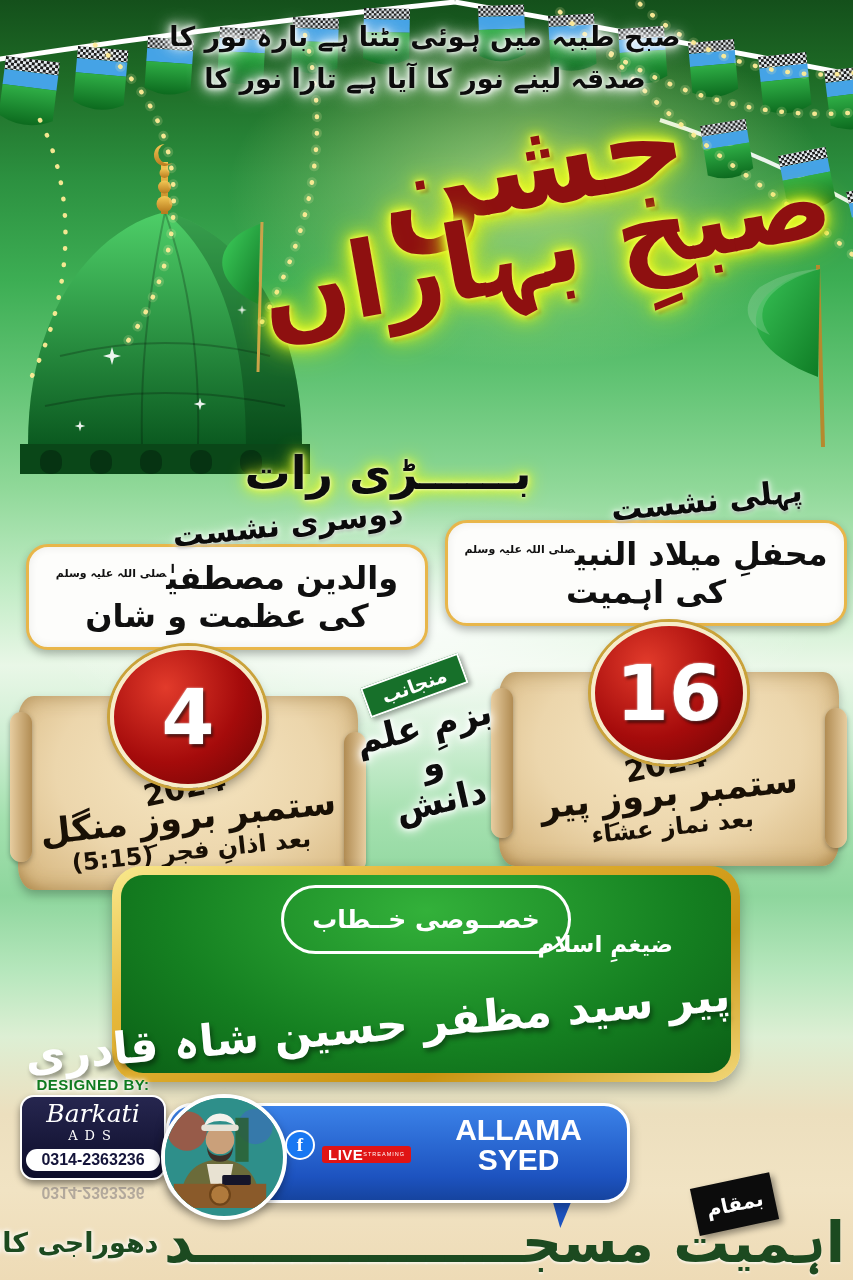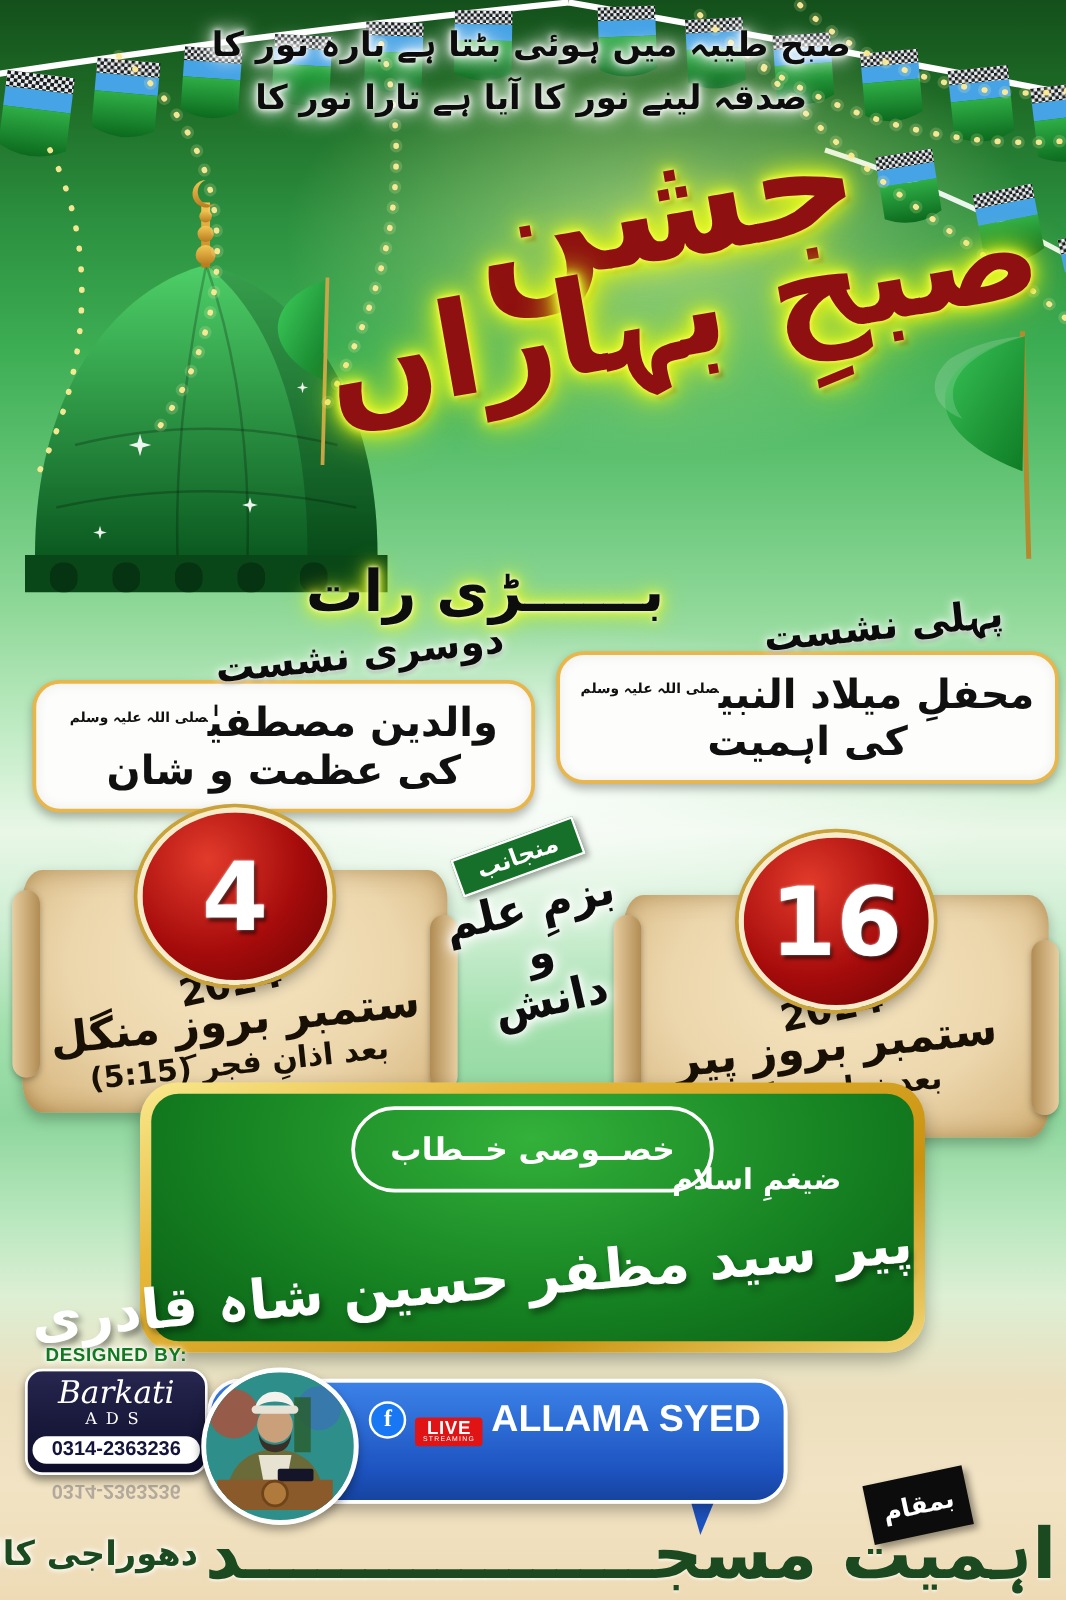--- a/index.html
+++ b/index.html
@@ -42,21 +42,21 @@
     text-shadow:0 0 4px #fff,0 0 9px #fff,0 2px 3px rgba(0,0,0,.35);}
   .session-banner{margin-top:2px;background:#fdfdfb;border:3px solid #e8b64a;border-radius:22px;
     padding:12px 12px;box-shadow:0 4px 8px rgba(0,0,0,.28), inset 0 0 10px rgba(0,0,0,.07);
     font-size:32px;font-weight:bold;color:#101010;}
   .salawat{font-size:11px;vertical-align:super;font-weight:bold;}
   .session-first{right:6px;top:482px;width:402px;}
   .session-second{left:26px;top:506px;width:402px;}
 
   
   .scroll{width:352px;height:248px;z-index:6;}
-  .scroll-16{right:8px;top:672px;}
+  .scroll-16{right:8px;top:628px;}
   .scroll-17{left:12px;top:652px;}
   .parchment{position:absolute;inset:44px 6px 10px 6px;border-radius:16px/24px;
     background:radial-gradient(ellipse at 50% 38%, #f6e6c2, #ecd6ac 55%, #d9ba84 90%, #c8a467);
     box-shadow:inset 0 0 20px rgba(120,80,20,.45), 0 5px 10px rgba(0,0,0,.25);}
   .curl{position:absolute;background:linear-gradient(90deg,#e7cda0,#b18c53);box-shadow:0 2px 5px rgba(0,0,0,.3);}
   .curl-left{left:-2px;top:60px;width:22px;height:150px;border-radius:11px;}
   .curl-right{right:-2px;top:80px;width:22px;height:140px;border-radius:11px;background:linear-gradient(270deg,#e7cda0,#b18c53);}
   .day-badge{position:absolute;top:-6px;left:50%;transform:translateX(-50%);
     width:148px;height:134px;border-radius:50%;
     background:radial-gradient(circle at 35% 28%, #e23b2b, #a50b0b 55%, #690404);
@@ -115,21 +115,21 @@
   .speaker-photo{position:absolute;left:-8px;top:-12px;width:118px;height:118px;border-radius:50%;
     border:4px solid #fff;overflow:hidden;box-shadow:0 4px 8px rgba(0,0,0,.35);background:#2e8f8a;}
   .live-lines{position:absolute;left:116px;right:8px;top:9px;text-align:center;color:#fff;
     font-family:"Liberation Sans",sans-serif;}
   .live-row1{display:flex;align-items:center;justify-content:center;gap:7px;}
   .fb-icon{width:30px;height:30px;border-radius:50%;background:#fff;display:flex;align-items:center;justify-content:center;flex:0 0 auto;}
   .fb-inner{width:26px;height:26px;border-radius:50%;background:#1877f2;color:#fff;
     font-weight:bold;font-size:19px;display:flex;align-items:center;justify-content:center;
     font-family:"Liberation Serif",serif;}
   .live-badge{background:#e01414;border-radius:3px;padding:1px 6px;line-height:1;flex:0 0 auto;
-    display:flex;flex-direction:column;align-items:center;margin-top:19px;}
+    display:flex;flex-direction:row;align-items:center;margin-top:19px;}
   .live-word{font-size:15px;font-weight:bold;letter-spacing:.5px;}
   .streaming-word{font-size:5.5px;letter-spacing:1px;}
   .allama{font-size:30px;font-weight:bold;line-height:1;}
   .live-row2{font-size:28.5px;font-weight:bold;line-height:1.15;white-space:nowrap;letter-spacing:-.3px;}
 
   
   .venue{left:0;right:0;top:1196px;height:84px;z-index:7;}
   .venue-badge{position:absolute;right:78px;top:-16px;background:#0c0c0c;color:#fff;
     padding:12px 12px;font-size:20px;font-weight:bold;transform:rotate(-12deg);
     box-shadow:3px 4px 6px rgba(0,0,0,.4);}

